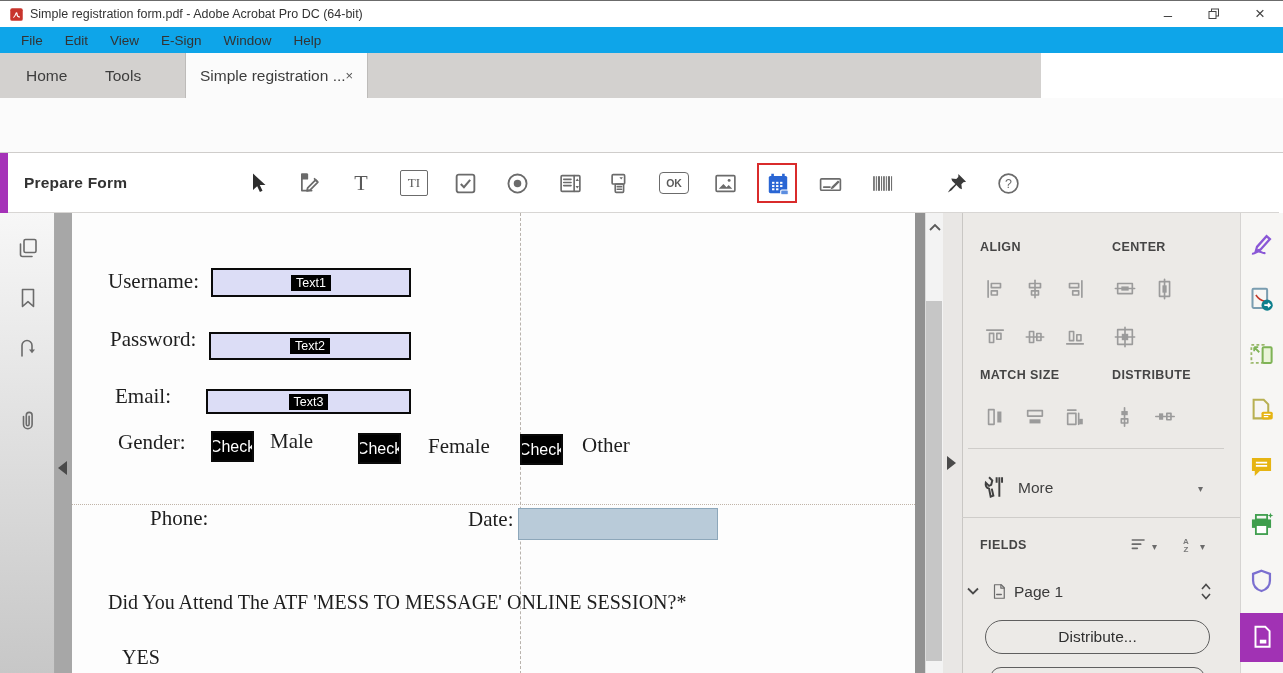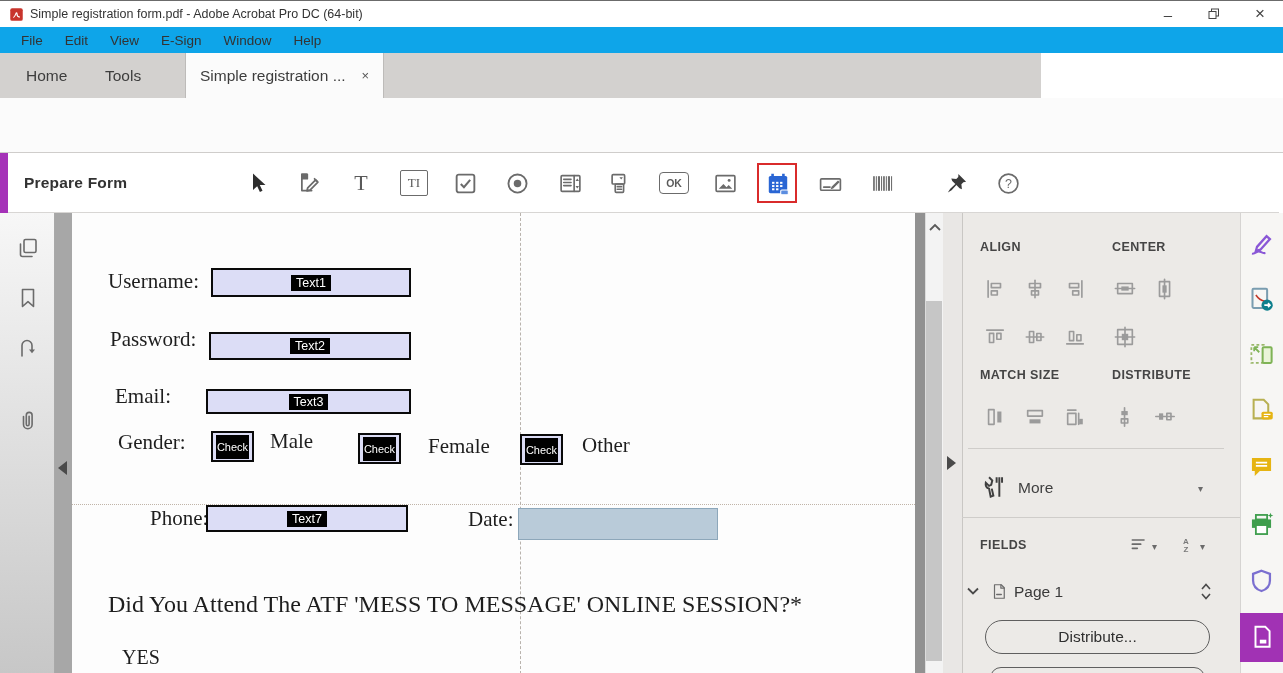--- a/index.html
+++ b/index.html
@@ -11,21 +11,21 @@
   svg.lt{stroke:#b9b9b9;}
   svg.p{stroke:#9b9b9b;stroke-width:1.8;}
   
   .titlebar{left:0;top:0;width:1283px;height:26px;background:#ffffff;}
   .title-text{left:30px;top:6px;font-size:12.5px;color:#333;}
   .winbtn{top:0;width:46px;height:26px;display:flex;align-items:center;justify-content:center;color:#444;font-size:15px;cursor:default;}
   .menubar{left:0;top:26px;width:1283px;height:26px;background:#0ea5e9;display:flex;align-items:center;padding-left:10px;box-sizing:border-box;}
   .menu-item{padding:0 11px;font-size:13.5px;color:#333;}
   .tabbar{left:0;top:52px;width:1041px;height:45px;background:#d3d1cf;}
   .tab{position:absolute;top:0;height:45px;display:flex;align-items:center;font-size:15.5px;color:#3d3d3d;}
-  .tab-active{background:#fbfbfb;border-left:1px solid #bdbbb9;border-right:1px solid #bdbbb9;padding:0 14px;gap:16px;}
+  .tab-active{background:#fbfbfb;border-left:1px solid #bdbbb9;border-right:1px solid #bdbbb9;padding:0 14px;gap:0;}
   .toolbar{left:0;top:97px;width:1283px;height:55px;background:#fbfbfb;border-bottom:1px solid #cfcdcb;box-sizing:border-box;}
   .vsep{position:absolute;top:108px;width:1px;height:34px;background:#d4d2d0;}
   .formbar{left:0;top:152px;width:1279px;height:60px;background:#ffffff;border-bottom:1px solid #d8d6d4;box-sizing:border-box;}
   .accent-strip{left:0;top:152px;width:8px;height:60px;}
   .formbar-title{left:24px;top:173px;font-size:15.5px;font-weight:700;color:#323232;letter-spacing:.2px;}
   .pill{position:absolute;height:36px;top:165px;border-radius:18px;display:flex;align-items:center;justify-content:center;font-size:15.5px;cursor:pointer;box-sizing:border-box;}
   .caret{font-size:10px;color:#6b6b6b;line-height:1;}
   .undl{border-bottom:1px solid #aaa;}
   
   .left-rail{left:0;top:212px;width:55px;height:461px;background:linear-gradient(#f7f7f7,#c7c7c7);border-right:1px solid #a9a9a9;box-sizing:border-box;}
@@ -38,21 +38,21 @@
   .right-panel{left:962px;top:212px;width:278px;height:461px;background:#eceae7;border-left:1px solid #c9c7c4;box-sizing:border-box;}
   .panel-h{position:absolute;font-size:12.5px;font-weight:700;color:#454545;letter-spacing:.4px;}
   .hr{position:absolute;height:1px;background:#cfcdca;}
   .tool-strip{left:1240px;top:212px;width:43px;height:461px;background:#f7f6f4;border-left:1px solid #d6d4d2;box-sizing:border-box;}
   .strip-active{left:1240px;top:612px;width:43px;height:49px;}
   
   .doc-label{position:absolute;font-family:"Liberation Serif",serif;font-size:21px;color:#1e1e1e;}
   .txt-field{position:absolute;background:#dcddf6;border:2px solid #0a0a0a;display:flex;align-items:center;justify-content:center;box-sizing:border-box;}
   .tag{background:#000;color:#fff;font-size:12.5px;padding:1px 5px;font-family:"Liberation Sans",sans-serif;}
   .chk{position:absolute;background:#dcddf6;border:2px solid #0a0a0a;display:flex;align-items:center;justify-content:center;box-sizing:border-box;overflow:hidden;}
-  .chk .tag{padding:6px 1px;font-size:11px;white-space:nowrap;}
+  .chk .tag{padding:6px 1px;font-size:16px;white-space:nowrap;}
   .date-field{position:absolute;background:#b9cbd9;border:1px solid #8da7ba;box-sizing:border-box;}
   .guide-v{position:absolute;border-left:1px dashed #b9b3ad;width:0;}
   .guide-h{position:absolute;border-top:1px dotted #c0b4a8;height:0;}
   .sortglyph{font-size:8px;font-weight:700;color:#7a7a7a;line-height:1;}
 </style>
 </head>
 <body>
 
 <div id="root">
 
@@ -397,27 +397,24 @@
     <div class="chk" style="left:286px;top:220px;width:43px;height:31px;">
       <span class="tag">Check</span>
     </div>
     <span class="doc-label" style="left:356px;top:221px;">Female</span>
     <div class="chk" style="left:448px;top:221px;width:43px;height:31px;">
       <span class="tag">Check</span>
     </div>
     <span class="doc-label" style="left:510px;top:220px;">Other</span>
 
     <span class="doc-label" style="left:50px;top:293px;margin-left:28px;">Phone:</span>
-    <div class="txt-field" style="left:134px;top:292px;width:202px;height:27px;">
-      <span class="tag">Text7</span>
-    </div>
     <span class="doc-label" style="left:396px;top:294px;">Date:</span>
     <div class="date-field" style="left:446px;top:295px;width:200px;height:32px;"></div>
 
-    <span class="doc-label" style="left:36px;top:378px;font-size:24px;">Did You Attend The ATF 'MESS TO MESSAGE' ONLINE SESSION?*</span>
+    <span class="doc-label" style="left:36px;top:378px;font-size:20px;">Did You Attend The ATF 'MESS TO MESSAGE' ONLINE SESSION?*</span>
     <span class="doc-label" style="left:50px;top:433px;font-size:20px;">YES</span>
   </div>
   <div class="abs gutter-r"></div>
 
   <span class="abs" style="left:58px;top:460px;width:0;height:0;border-top:7px solid transparent;border-bottom:7px solid transparent;border-right:9px solid #4a4a4a;"></span>
   <span class="abs" style="left:947px;top:455px;width:0;height:0;border-top:7px solid transparent;border-bottom:7px solid transparent;border-left:9px solid #4a4a4a;"></span>
 
   <div class="abs scrollbar">
     <span class="ic" style="left:0;top:6px;width:18px;height:16px;position:absolute;">
       <svg width="12" height="8" viewBox="0 0 12 8">

